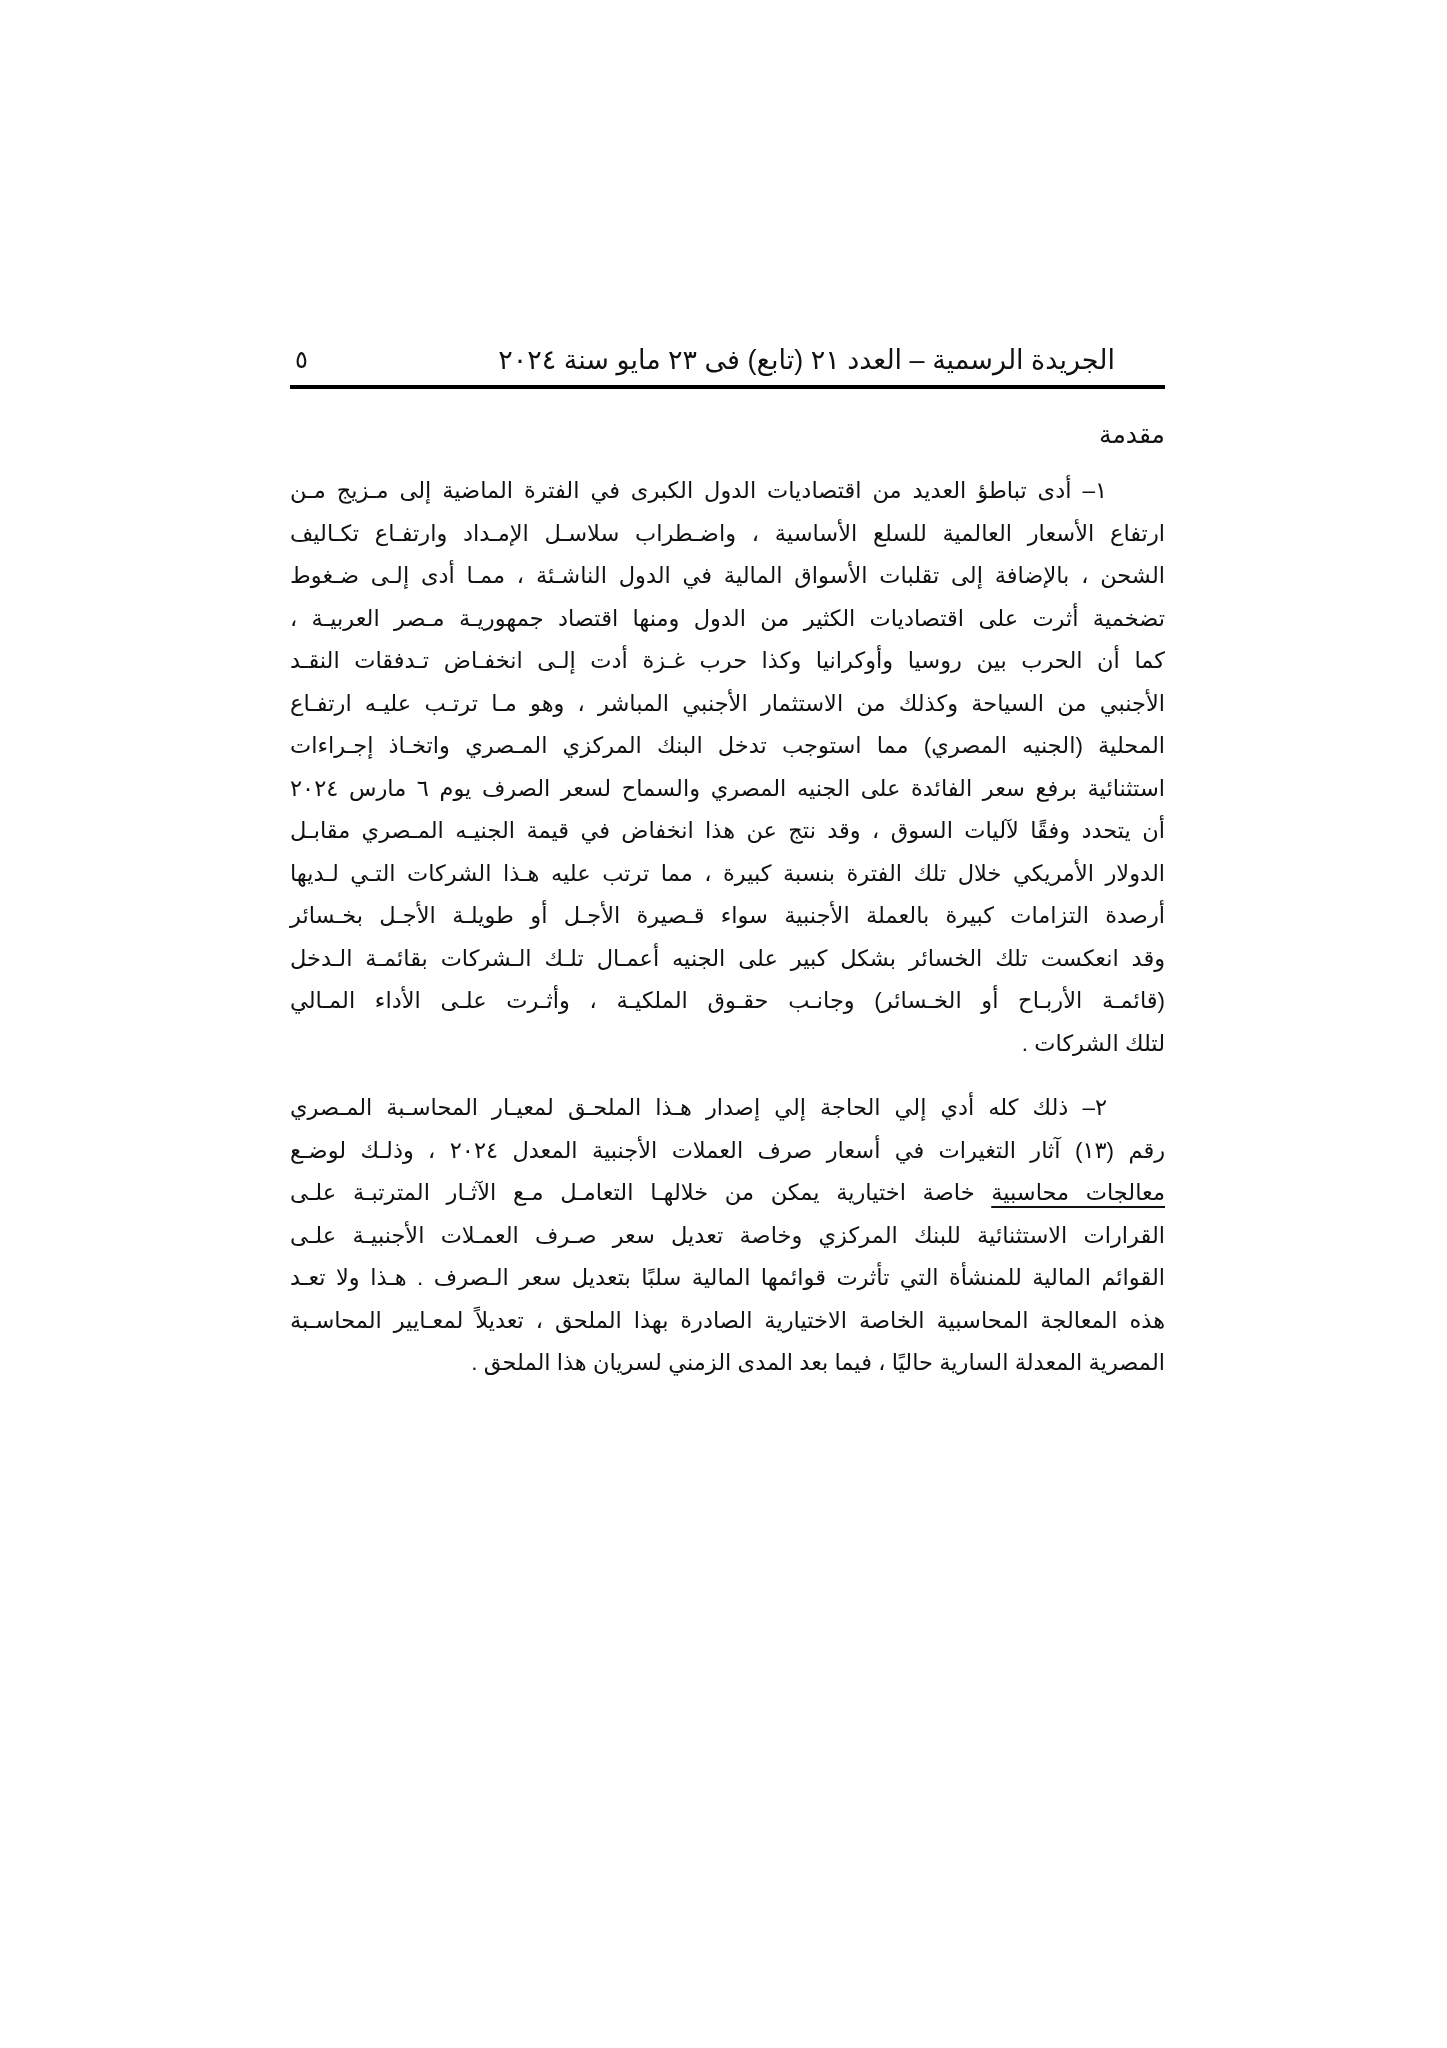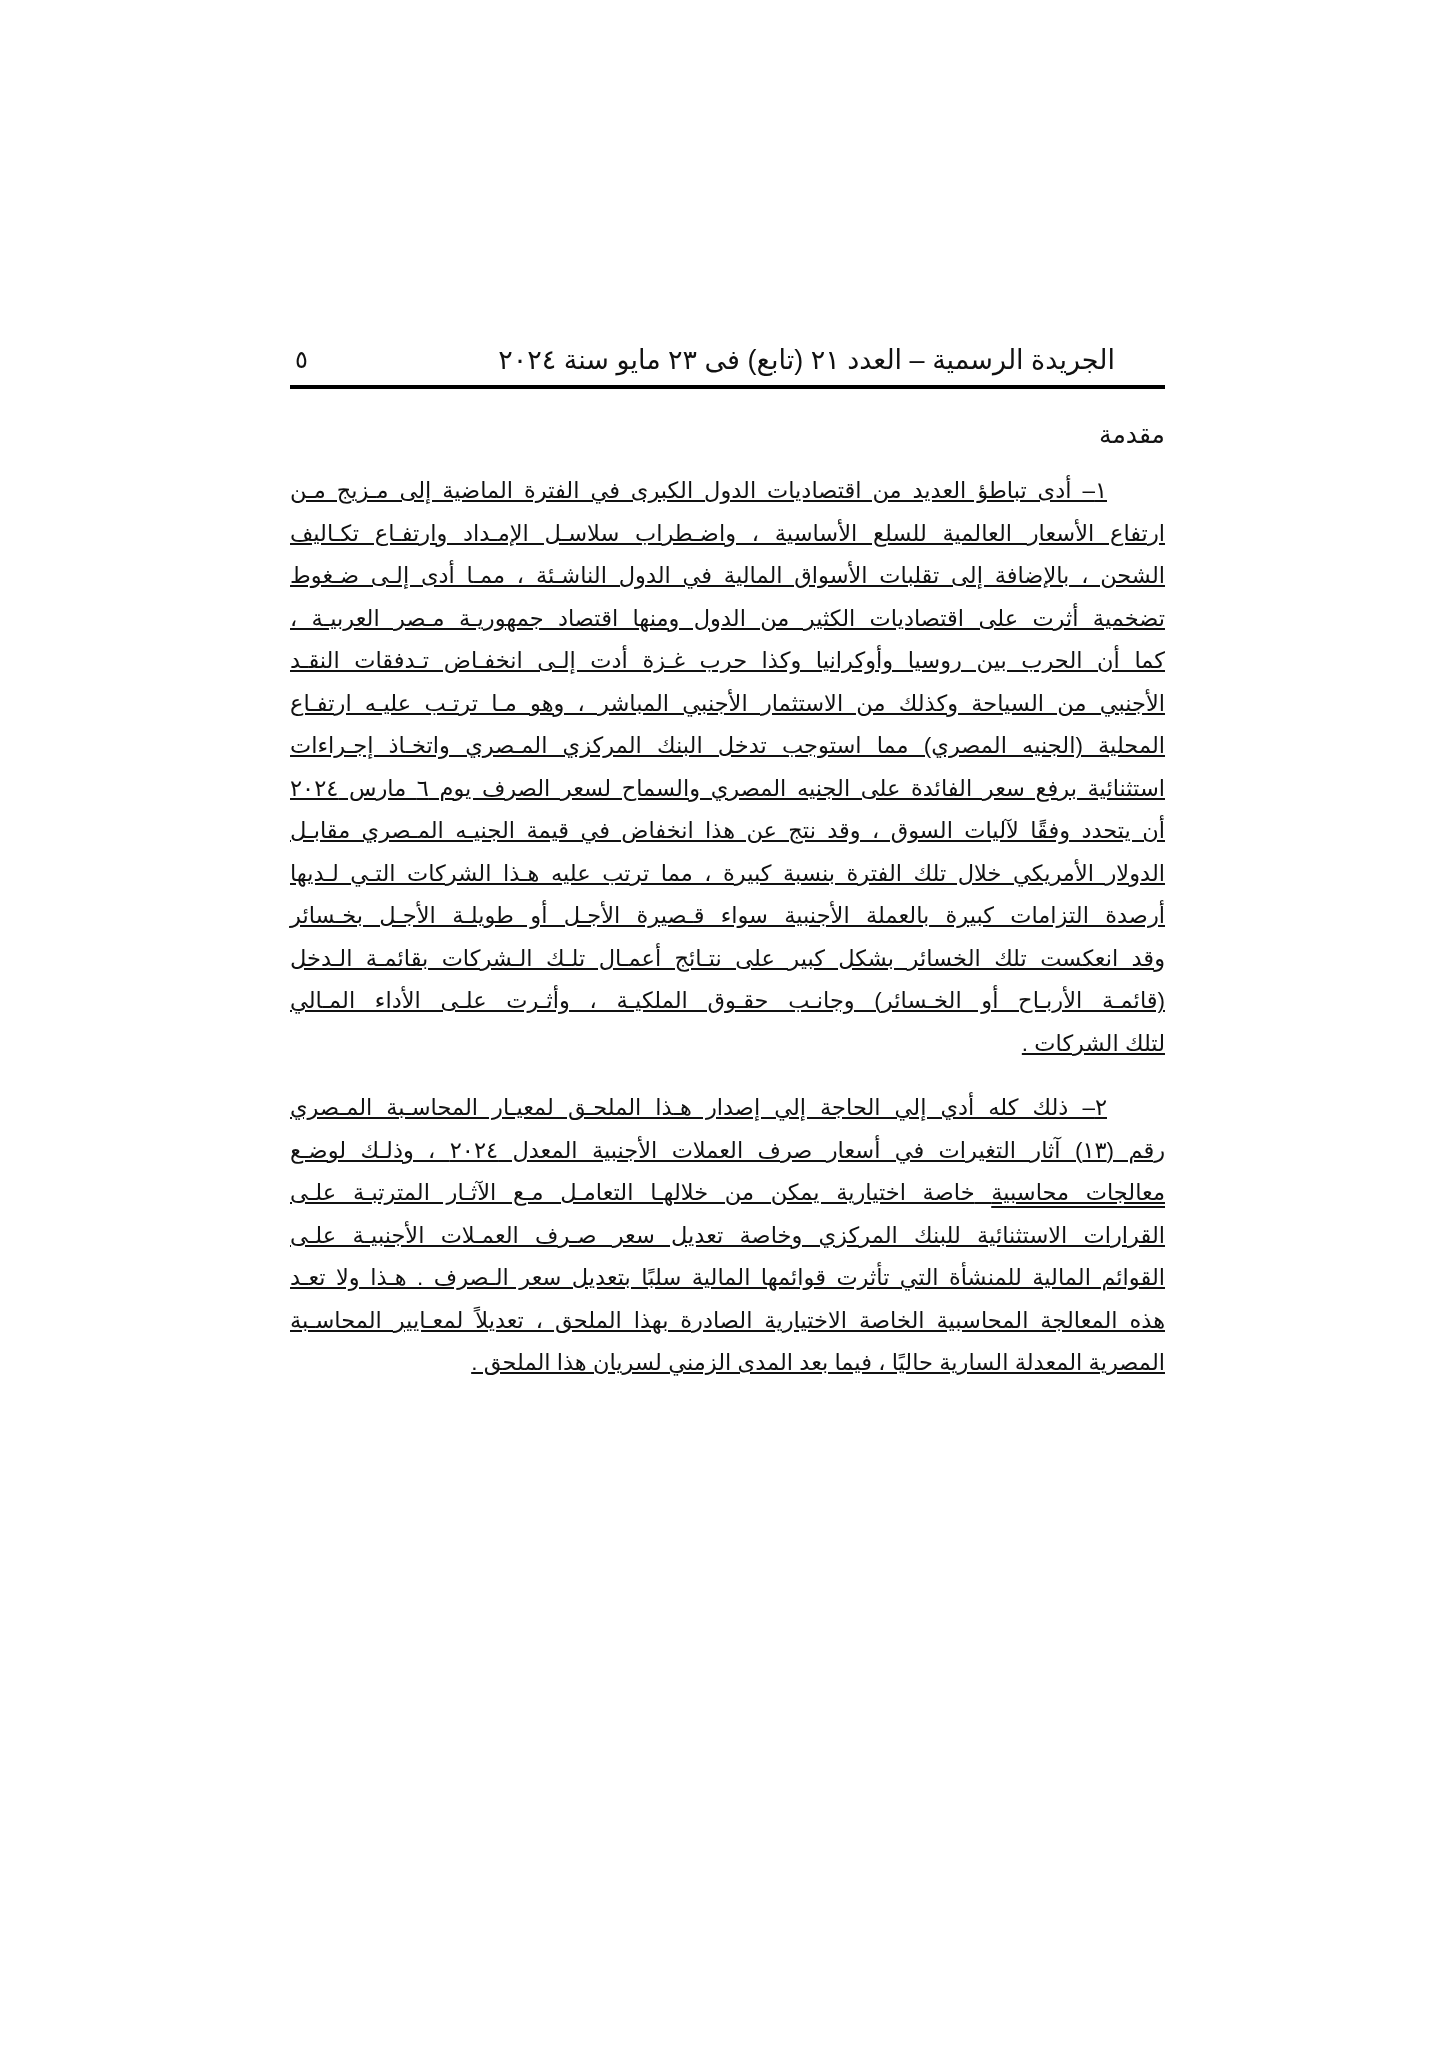--- a/index.html
+++ b/index.html
@@ -60,21 +60,20 @@
       font-family: "Liberation Sans", "DejaVu Sans", sans-serif;
       font-weight: normal;
       font-size: 25px;
       letter-spacing: -0.5px;
     }
     .body {
       position: absolute;
       top: 470px;
       left: 0;
       right: 0;
-      text-decoration: underline;
     }
     .para {
       margin: 0;
       font-family: "Liberation Sans", "DejaVu Sans", sans-serif;
       font-size: 22.5px;
       line-height: 42.5px;
       text-align: justify;
       text-align-last: auto;
     }
     .para .line {
@@ -117,21 +116,21 @@
       <span class="line">ارتفاع الأسعار العالمية للسلع الأساسية ، واضـطراب سلاسـل الإمـداد وارتفـاع تكـاليف</span>
       <span class="line">الشحن ، بالإضافة إلى تقلبات الأسواق المالية في الدول الناشـئة ، ممـا أدى إلـى ضـغوط</span>
       <span class="line">تضخمية أثرت على اقتصاديات الكثير من الدول ومنها اقتصاد جمهوريـة مـصر العربيـة ،</span>
       <span class="line">كما أن الحرب بين روسيا وأوكرانيا وكذا حرب غـزة أدت إلـى انخفـاض تـدفقات النقـد</span>
       <span class="line">الأجنبي من السياحة وكذلك من الاستثمار الأجنبي المباشر ، وهو مـا ترتـب عليـه ارتفـاع</span>
       <span class="line">المحلية (الجنيه المصري) مما استوجب تدخل البنك المركزي المـصري واتخـاذ إجـراءات</span>
       <span class="line">استثنائية برفع سعر الفائدة على الجنيه المصري والسماح لسعر الصرف يوم ٦ مارس ٢٠٢٤</span>
       <span class="line">أن يتحدد وفقًا لآليات السوق ، وقد نتج عن هذا انخفاض في قيمة الجنيـه المـصري مقابـل</span>
       <span class="line">الدولار الأمريكي خلال تلك الفترة بنسبة كبيرة ، مما ترتب عليه هـذا الشركات التـي لـديها</span>
       <span class="line">أرصدة التزامات كبيرة بالعملة الأجنبية سواء قـصيرة الأجـل أو طويلـة الأجـل بخـسائر</span>
-      <span class="line">وقد انعكست تلك الخسائر بشكل كبير على نتـائج أعمـال تلـك الـشركات بقائمـة الـدخل</span>
+      <span class="line">وقد انعكست تلك الخسائر بشكل كبير على الجنيه أعمـال تلـك الـشركات بقائمـة الـدخل</span>
       <span class="line">(قائمـة الأربـاح أو الخـسائر) وجانـب حقـوق الملكيـة ، وأثـرت علـى الأداء المـالي</span>
       <span class="line last">لتلك الشركات .</span>
     </p>
 
     <p class="para">
       <span class="line first">٢– ذلك كله أدي إلي الحاجة إلي إصدار هـذا الملحـق لمعيـار المحاسـبة المـصري</span>
       <span class="line">رقم (١٣) آثار التغيرات في أسعار صرف العملات الأجنبية المعدل ٢٠٢٤ ، وذلـك لوضـع</span>
       <span class="line"><span class="underline">معالجات محاسبية</span> <span>خاصة اختيارية يمكن من خلالهـا التعامـل مـع الآثـار المترتبـة علـى</span></span>
       <span class="line">القرارات الاستثنائية للبنك المركزي وخاصة تعديل سعر صـرف العمـلات الأجنبيـة علـى</span>
       <span class="line">القوائم المالية للمنشأة التي تأثرت قوائمها المالية سلبًا بتعديل سعر الـصرف . هـذا ولا تعـد</span>

